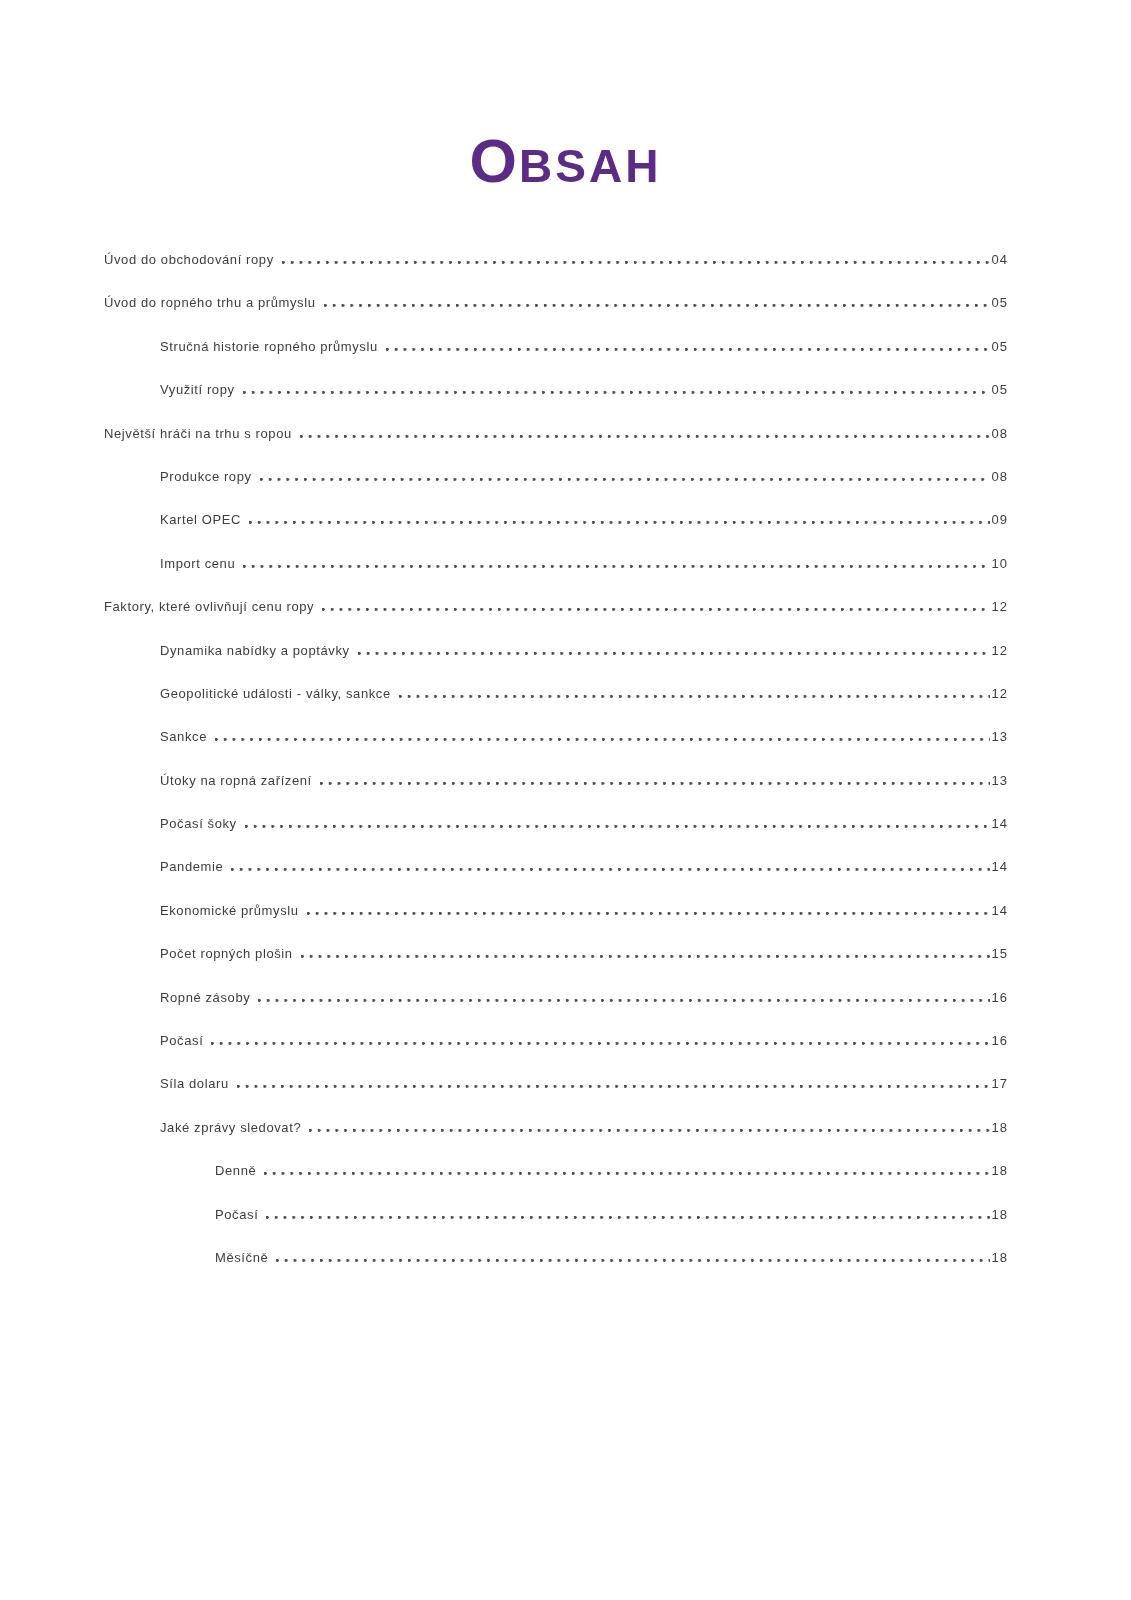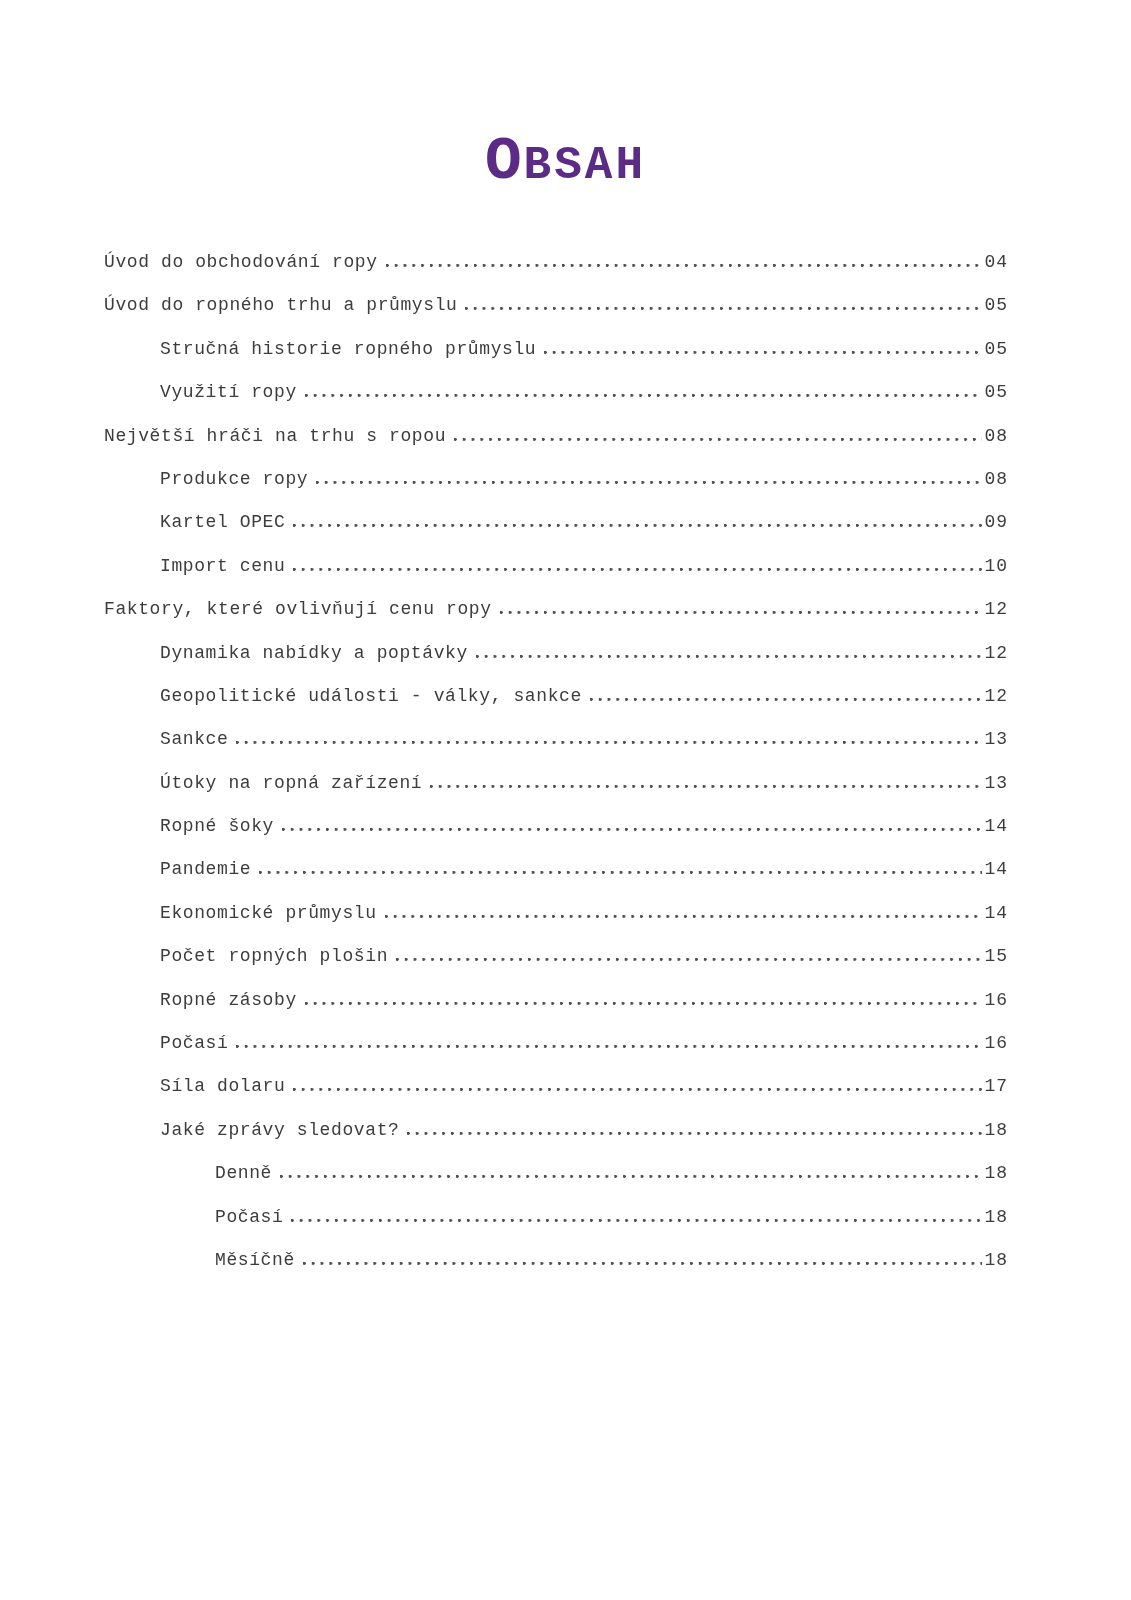--- a/index.html
+++ b/index.html
@@ -1,20 +1,20 @@
 <!DOCTYPE html>
 <html><head>
 <meta charset="utf-8">
 <style>
   html, body { margin:0; padding:0; background:#ffffff; }
   .page {
     position:relative;
     width:1131px; height:1600px;
     background:#ffffff;
-    font-family:Liberation Mono, monospace;
+    font-family:Liberation Sans, sans-serif;
     overflow:hidden;
   }
   .title {
     position:absolute;
     top:122px; left:0; width:100%;
     text-align:center;
     color:#5b2b85;
     font-weight:800;
     font-size:46px;
     letter-spacing:3px;
@@ -26,21 +26,21 @@
     position:absolute;
     left:104px; right:123px; top:242px;
   }
   .row {
     display:flex;
     align-items:baseline;
     height:43.4px;
     box-sizing:border-box;
     padding-top:10px;
     color:#3d3d3d;
-    font-size:18px;
+    font-size:13px;
     font-weight:300;
     letter-spacing:0.6px;
   }
   .row.lvl-1 { padding-left:56px; }
   .row.lvl-2 { padding-left:111px; }
   .label { white-space:nowrap; }
   .leader {
     flex:1;
     height:4px;
     margin:0 2px 0 8px;
@@ -117,21 +117,21 @@
         <span class="label">Sankce</span>
         <span class="leader"></span>
         <span class="pagenum">13</span>
       </div>
       <div class="row lvl-1">
         <span class="label">Útoky na ropná zařízení</span>
         <span class="leader"></span>
         <span class="pagenum">13</span>
       </div>
       <div class="row lvl-1">
-        <span class="label">Ropné šoky</span>
+        <span class="label">Počasí šoky</span>
         <span class="leader"></span>
         <span class="pagenum">14</span>
       </div>
       <div class="row lvl-1">
         <span class="label">Pandemie</span>
         <span class="leader"></span>
         <span class="pagenum">14</span>
       </div>
       <div class="row lvl-1">
         <span class="label">Ekonomické průmyslu</span>

